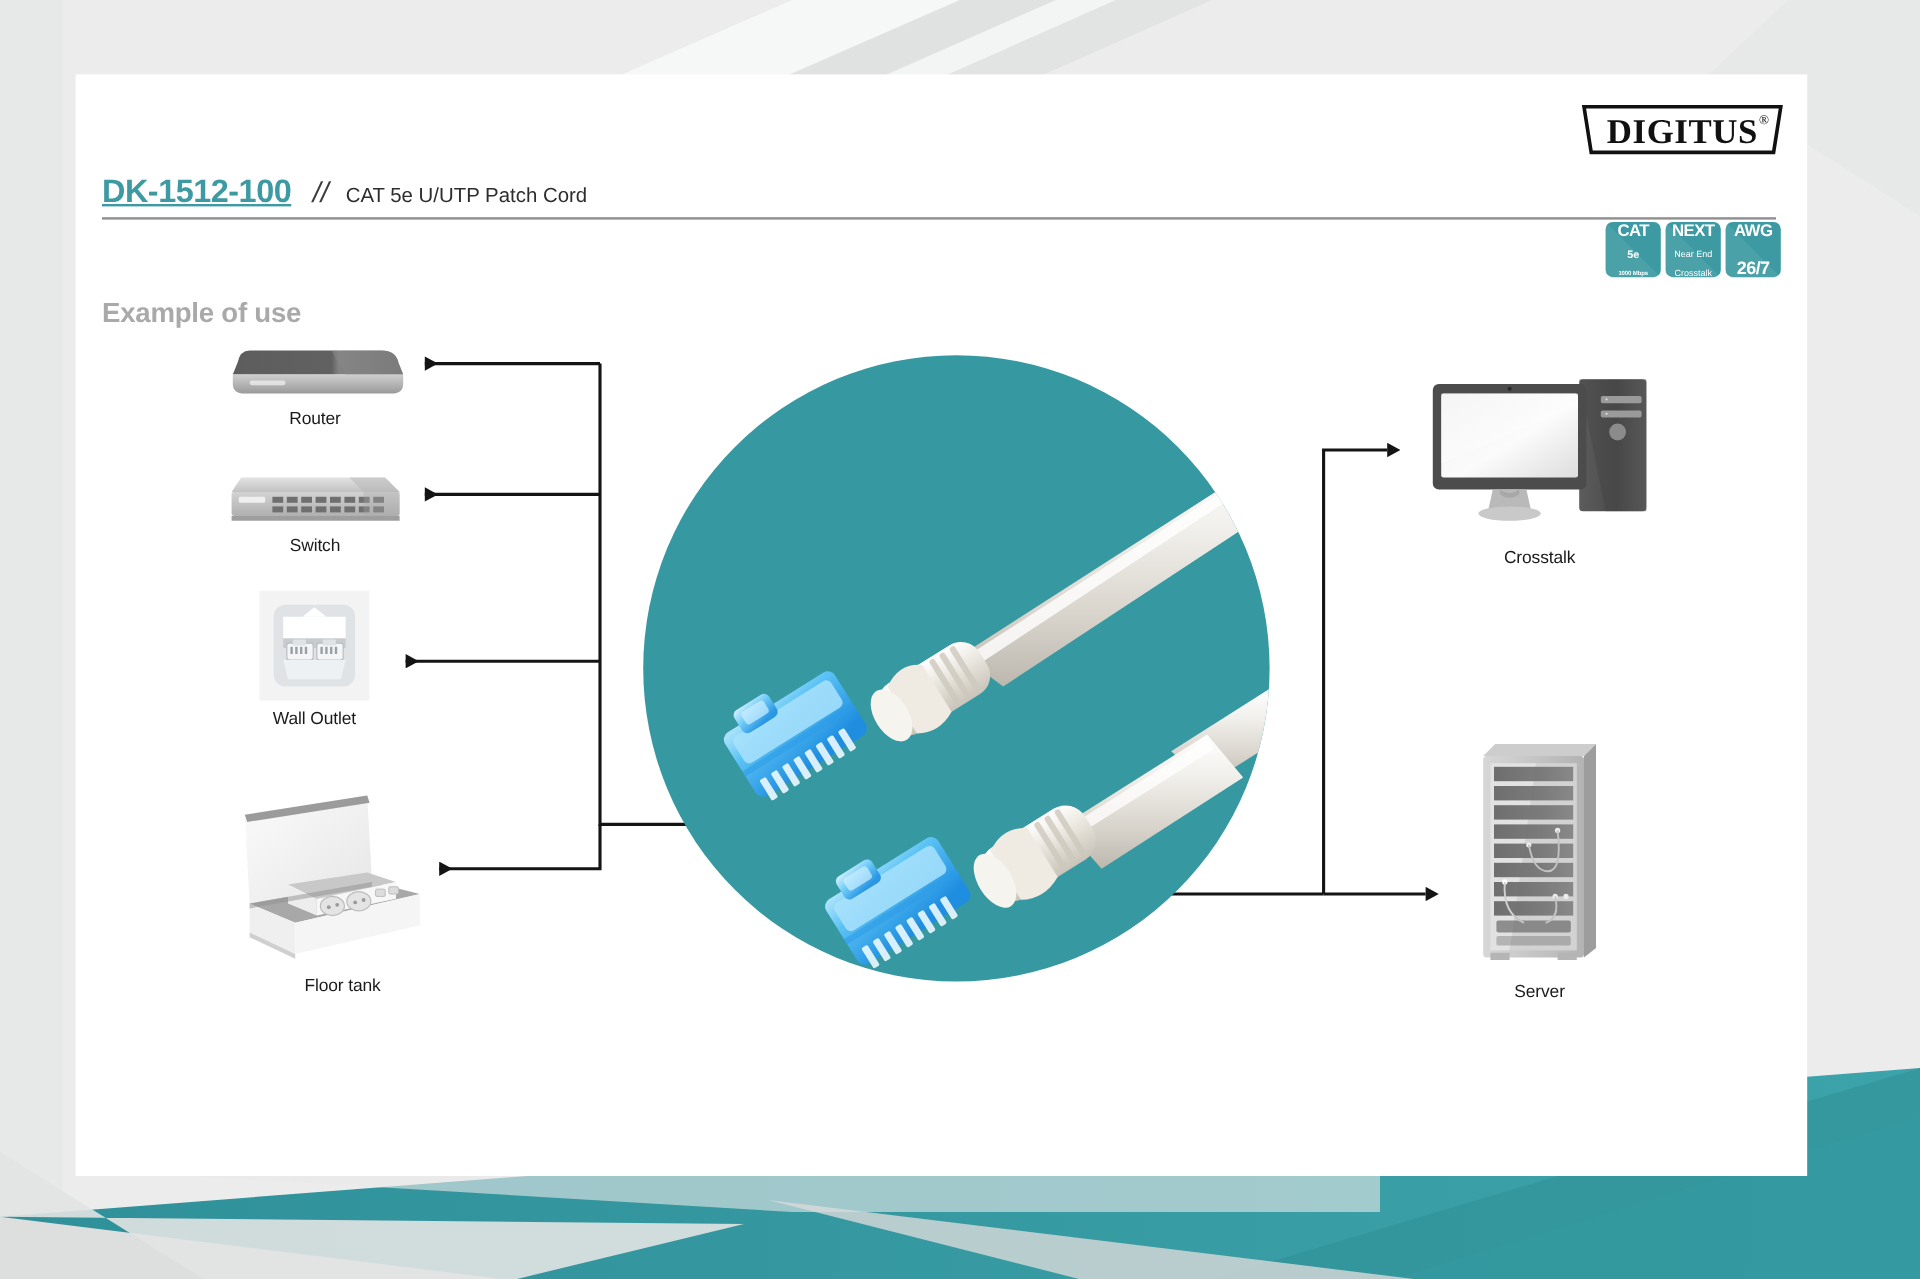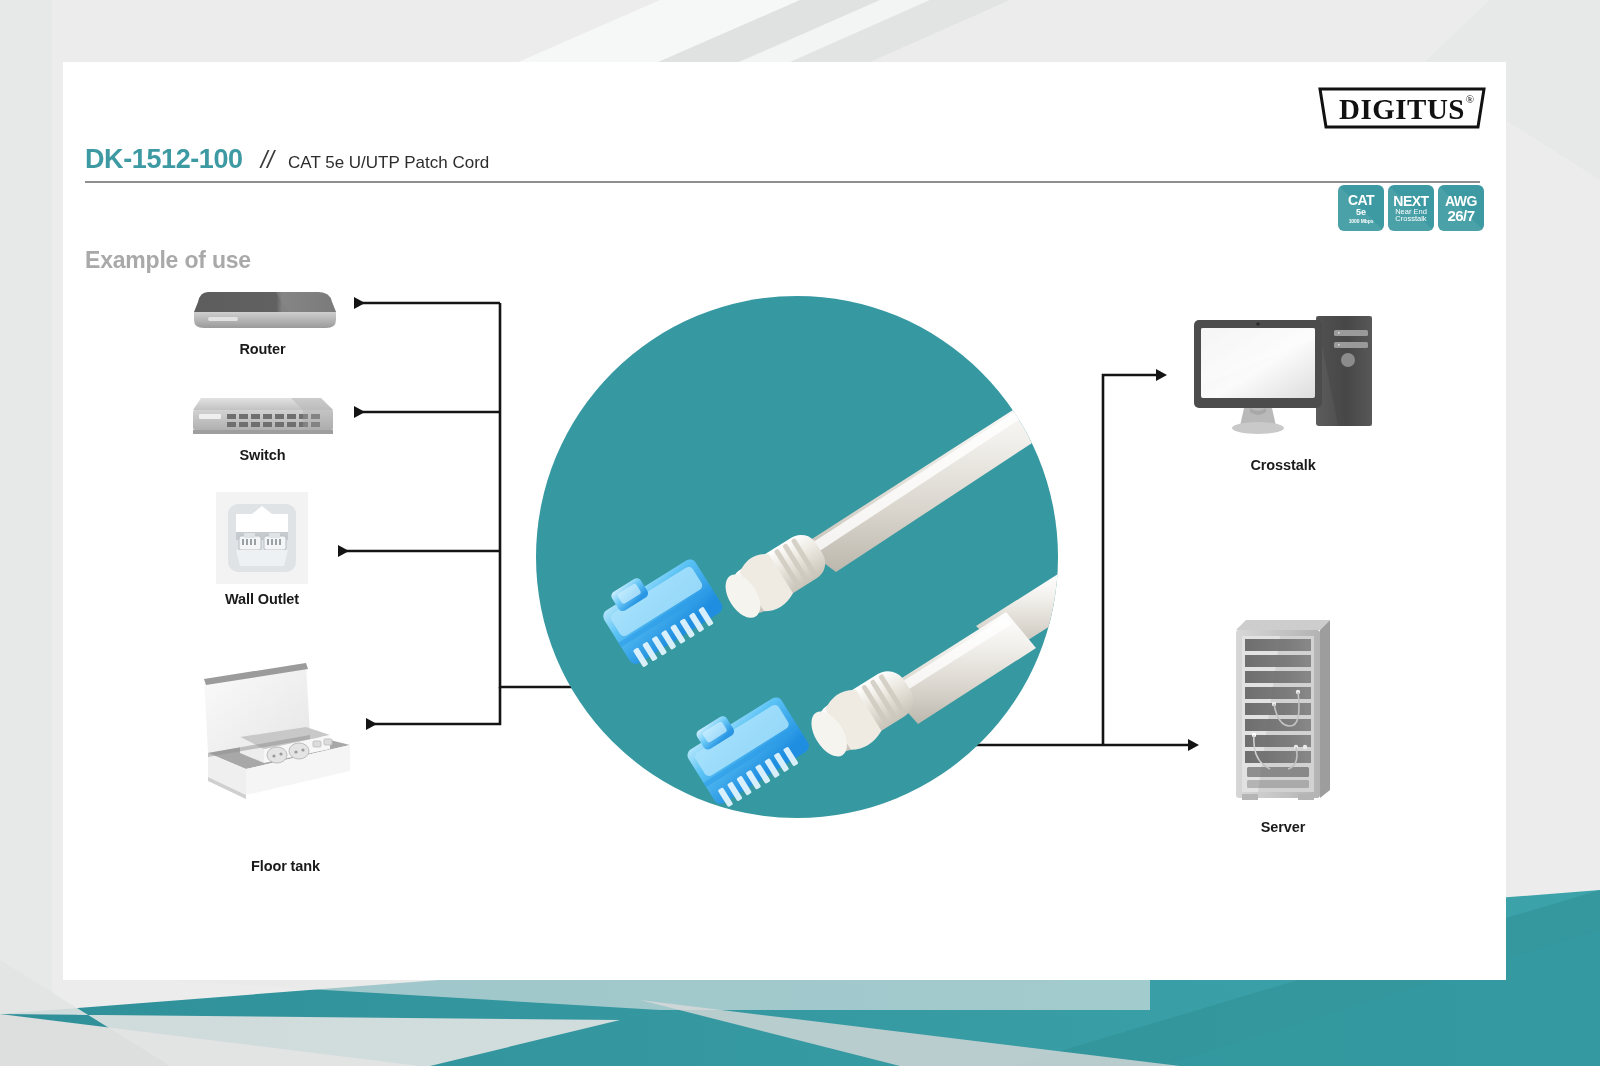--- a/index.html
+++ b/index.html
@@ -26,21 +26,21 @@
   #logo { position:absolute; right:20px; top:23px; width:168px; height:46px; }
   #logo svg { display:block; }
 
   
   #title-row {
     position:absolute; left:22px; top:82px; width:1395px;
     display:flex; align-items:baseline; gap:0;
   }
   #sku {
     color:#3d9aa2; font-weight:bold; font-size:27px;
-    letter-spacing:-0.4px; white-space:nowrap;
+    letter-spacing:-0.4px; white-space:nowrap;text-decoration:underline;
   }
   #slashes {
     color:#3b3b3b; font-size:24px; font-weight:500;
     margin-left:18px; margin-right:14px; font-style:italic;
   }
   #title-text { color:#2d2d2d; font-size:17px; white-space:nowrap; }
   #title-rule {
     position:absolute; left:22px; top:119px; width:1395px; height:2px;
     background:#8f8f8f;
   }
@@ -60,21 +60,21 @@
 
   
   #badges {
     position:absolute; right:22px; top:123px;
     display:flex; gap:4px;
   }
   .badge {
     width:46px; height:46px; border-radius:6px;
     background:#3d9aa2; color:#ffffff;
     display:flex; flex-direction:column; align-items:center;
-    justify-content:center; position:relative; overflow:hidden;
+    justify-content:space-between; position:relative; overflow:hidden;
     line-height:1;
   }
   .badge::after {
     content:""; position:absolute; left:0; bottom:0;
     border-left:46px solid rgba(255,255,255,0.07);
     border-top:46px solid transparent;
   }
   .badge .b-main { font-weight:bold; font-size:14px; letter-spacing:-0.5px; z-index:2; }
   .badge .b-sub  { font-weight:bold; font-size:9px;  margin-top:1px; z-index:2; }
   .badge .b-fine { font-weight:bold; font-size:5px;  margin-top:2px; z-index:2; letter-spacing:-0.1px;}
@@ -90,27 +90,27 @@
     position:absolute; left:473px; top:234px;
     width:522px; height:522px; border-radius:50%;
     background:#3698a0; overflow:hidden;
   }
   #hero-circle svg { position:absolute; left:0; top:0; }
 
   
   .node { position:absolute; display:flex; flex-direction:column; align-items:center; }
   .node .art { display:block; }
   .node .label {
-    margin-top:7px; font-size:14.5px; font-weight:bold;
+    margin-top:7px; font-size:14.5px; font-weight:normal;
     color:#1a1a1a; white-space:nowrap; letter-spacing:-0.1px;
   }
   #node-router   { left:112px; top:224px;  width:175px; }
   #node-switch   { left:112px; top:330px;  width:175px; }
   #node-outlet   { left:140px; top:430px;  width:118px; }
-  #node-floor    { left:120px; top:595px;  width:205px;gap:44px; }
+  #node-floor    { left:120px; top:595px;  width:205px; }
   #node-computer { left:1120px; top:248px; width:200px; }
   #node-server   { left:1150px; top:550px; width:140px; }
 </style>
 </head>
 <body>
 
 <div id="stage">
 
   <div class="bg-layer">
     <svg viewBox="0 0 1600 1066" xmlns="http://www.w3.org/2000/svg">

